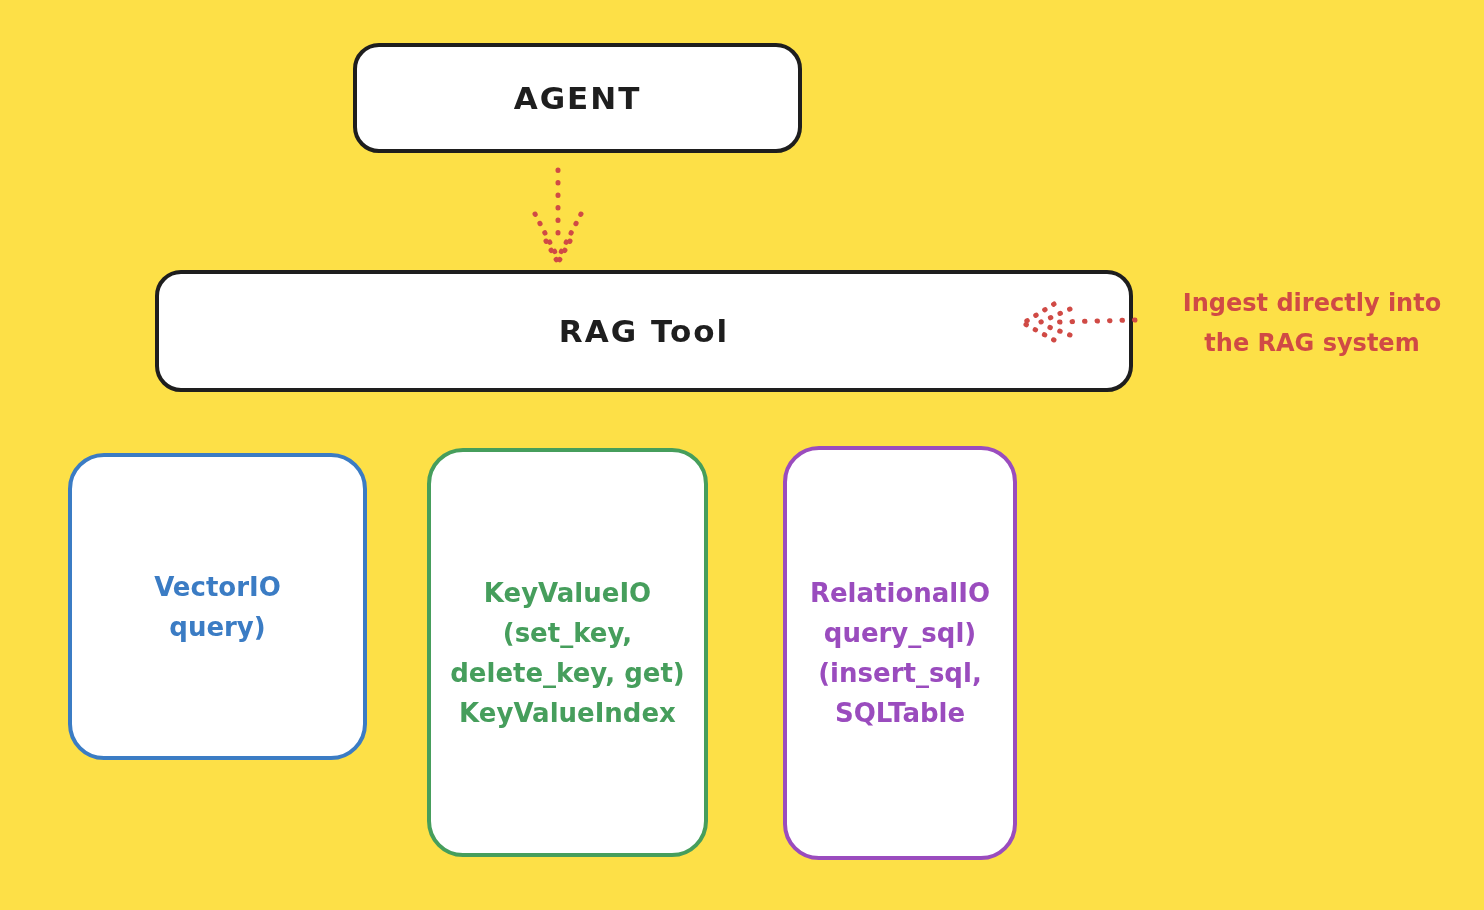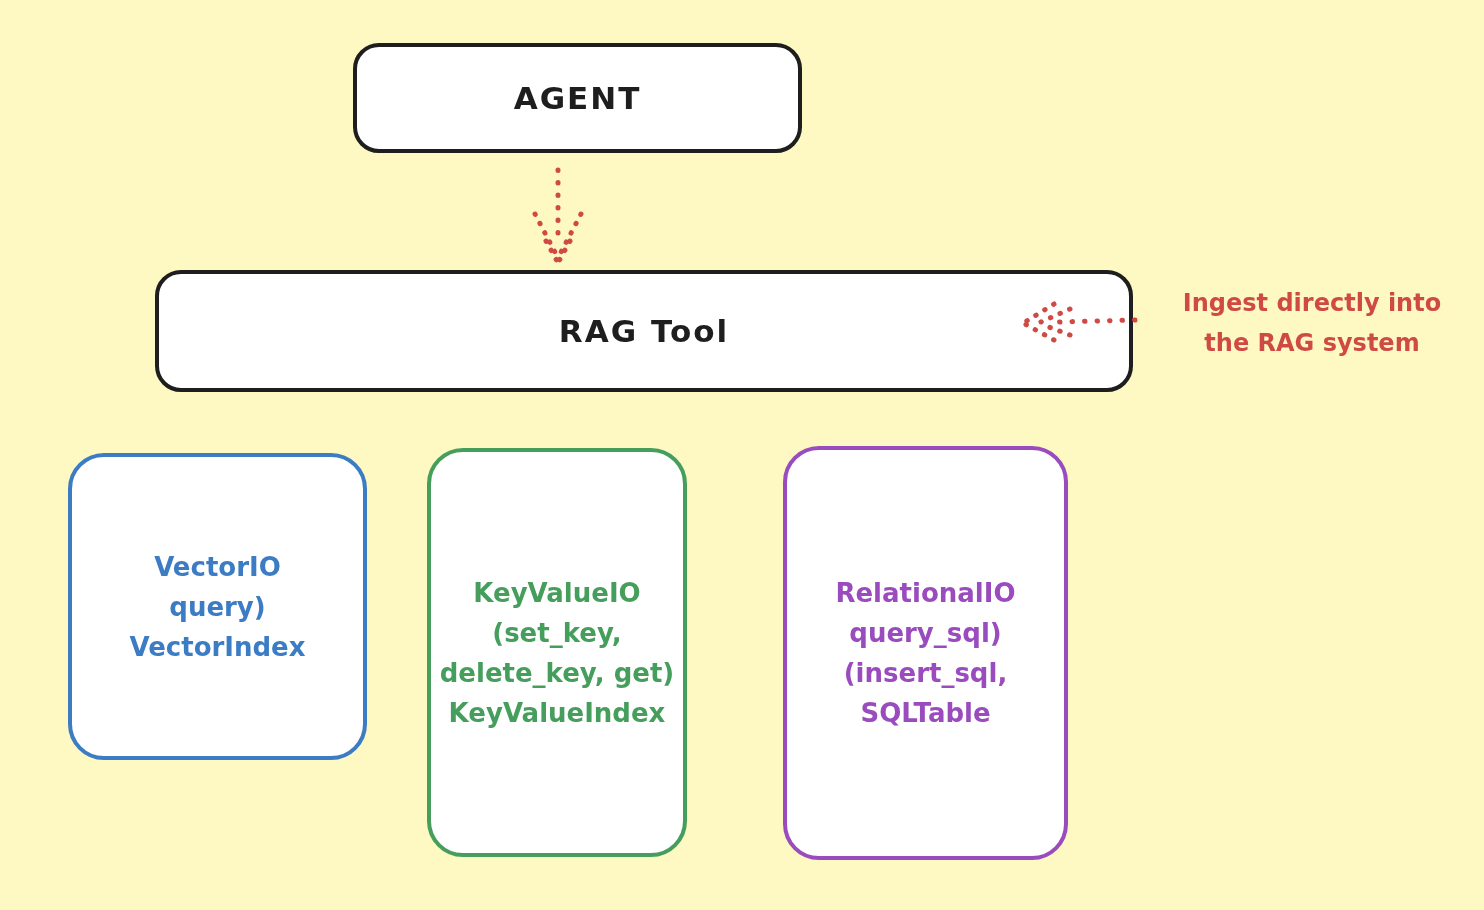--- a/index.html
+++ b/index.html
@@ -4,21 +4,21 @@
 <style>
   html, body {
     margin: 0;
     padding: 0;
     background: #ffffff;
   }
   .canvas {
     position: relative;
     width: 1484px;
     height: 910px;
-    background: #fef9c3;
+    background: #fde047;
     overflow: hidden;
     font-family: "DejaVu Sans", sans-serif;
   }
   .box {
     position: absolute;
     box-sizing: border-box;
     background: #ffffff;
     display: flex;
     align-items: center;
     justify-content: center;
@@ -41,22 +41,22 @@
     border-radius: 36px;
     border-style: solid;
     border-width: 4px;
     flex-direction: column;
     text-align: center;
     font-size: 26px;
     font-weight: bold;
     line-height: 40px;
   }
   .store-vector     { left: 68px;  top: 453px; width: 299px; height: 307px; border-color: #3b7cc4; color: #3b7cc4; }
-  .store-keyvalue   { left: 427px; top: 448px; width: 260px; height: 409px; border-color: #469e5c; color: #469e5c; }
-  .store-relational { left: 783px; top: 446px; width: 285px; height: 414px; border-color: #9a4cbe; color: #9a4cbe; }
+  .store-keyvalue   { left: 427px; top: 448px; width: 281px; height: 409px; border-color: #469e5c; color: #469e5c; }
+  .store-relational { left: 783px; top: 446px; width: 234px; height: 414px; border-color: #9a4cbe; color: #9a4cbe; }
   .index-label { }
 
   .annotation {
     position: absolute;
     left: 1140px;
     top: 283px;
     width: 344px;
     text-align: center;
     color: #d04a45;
     font-size: 24px;
@@ -111,21 +111,20 @@
       <path class="dotted-arrow dash-head" d="M1054 304 L1025 322"></path>
       <path class="dotted-arrow dash-head" d="M1054 340 L1025 324"></path>
       <path class="dotted-arrow dash-head" d="M1070 309 L1041 322"></path>
       <path class="dotted-arrow dash-head" d="M1070 335 L1041 324"></path>
     </g>
   </svg>
 
   <div class="box store-card store-vector">
     <div>VectorIO</div>
     <div>query)</div>
-    <div class="index-label">VectorIndex</div>
   </div>
 
   <div class="box store-card store-keyvalue">
     <div>KeyValueIO</div>
     <div>(set_key,</div>
     <div>delete_key, get)</div>
     <div class="index-label">KeyValueIndex</div>
   </div>
 
   <div class="box store-card store-relational">

